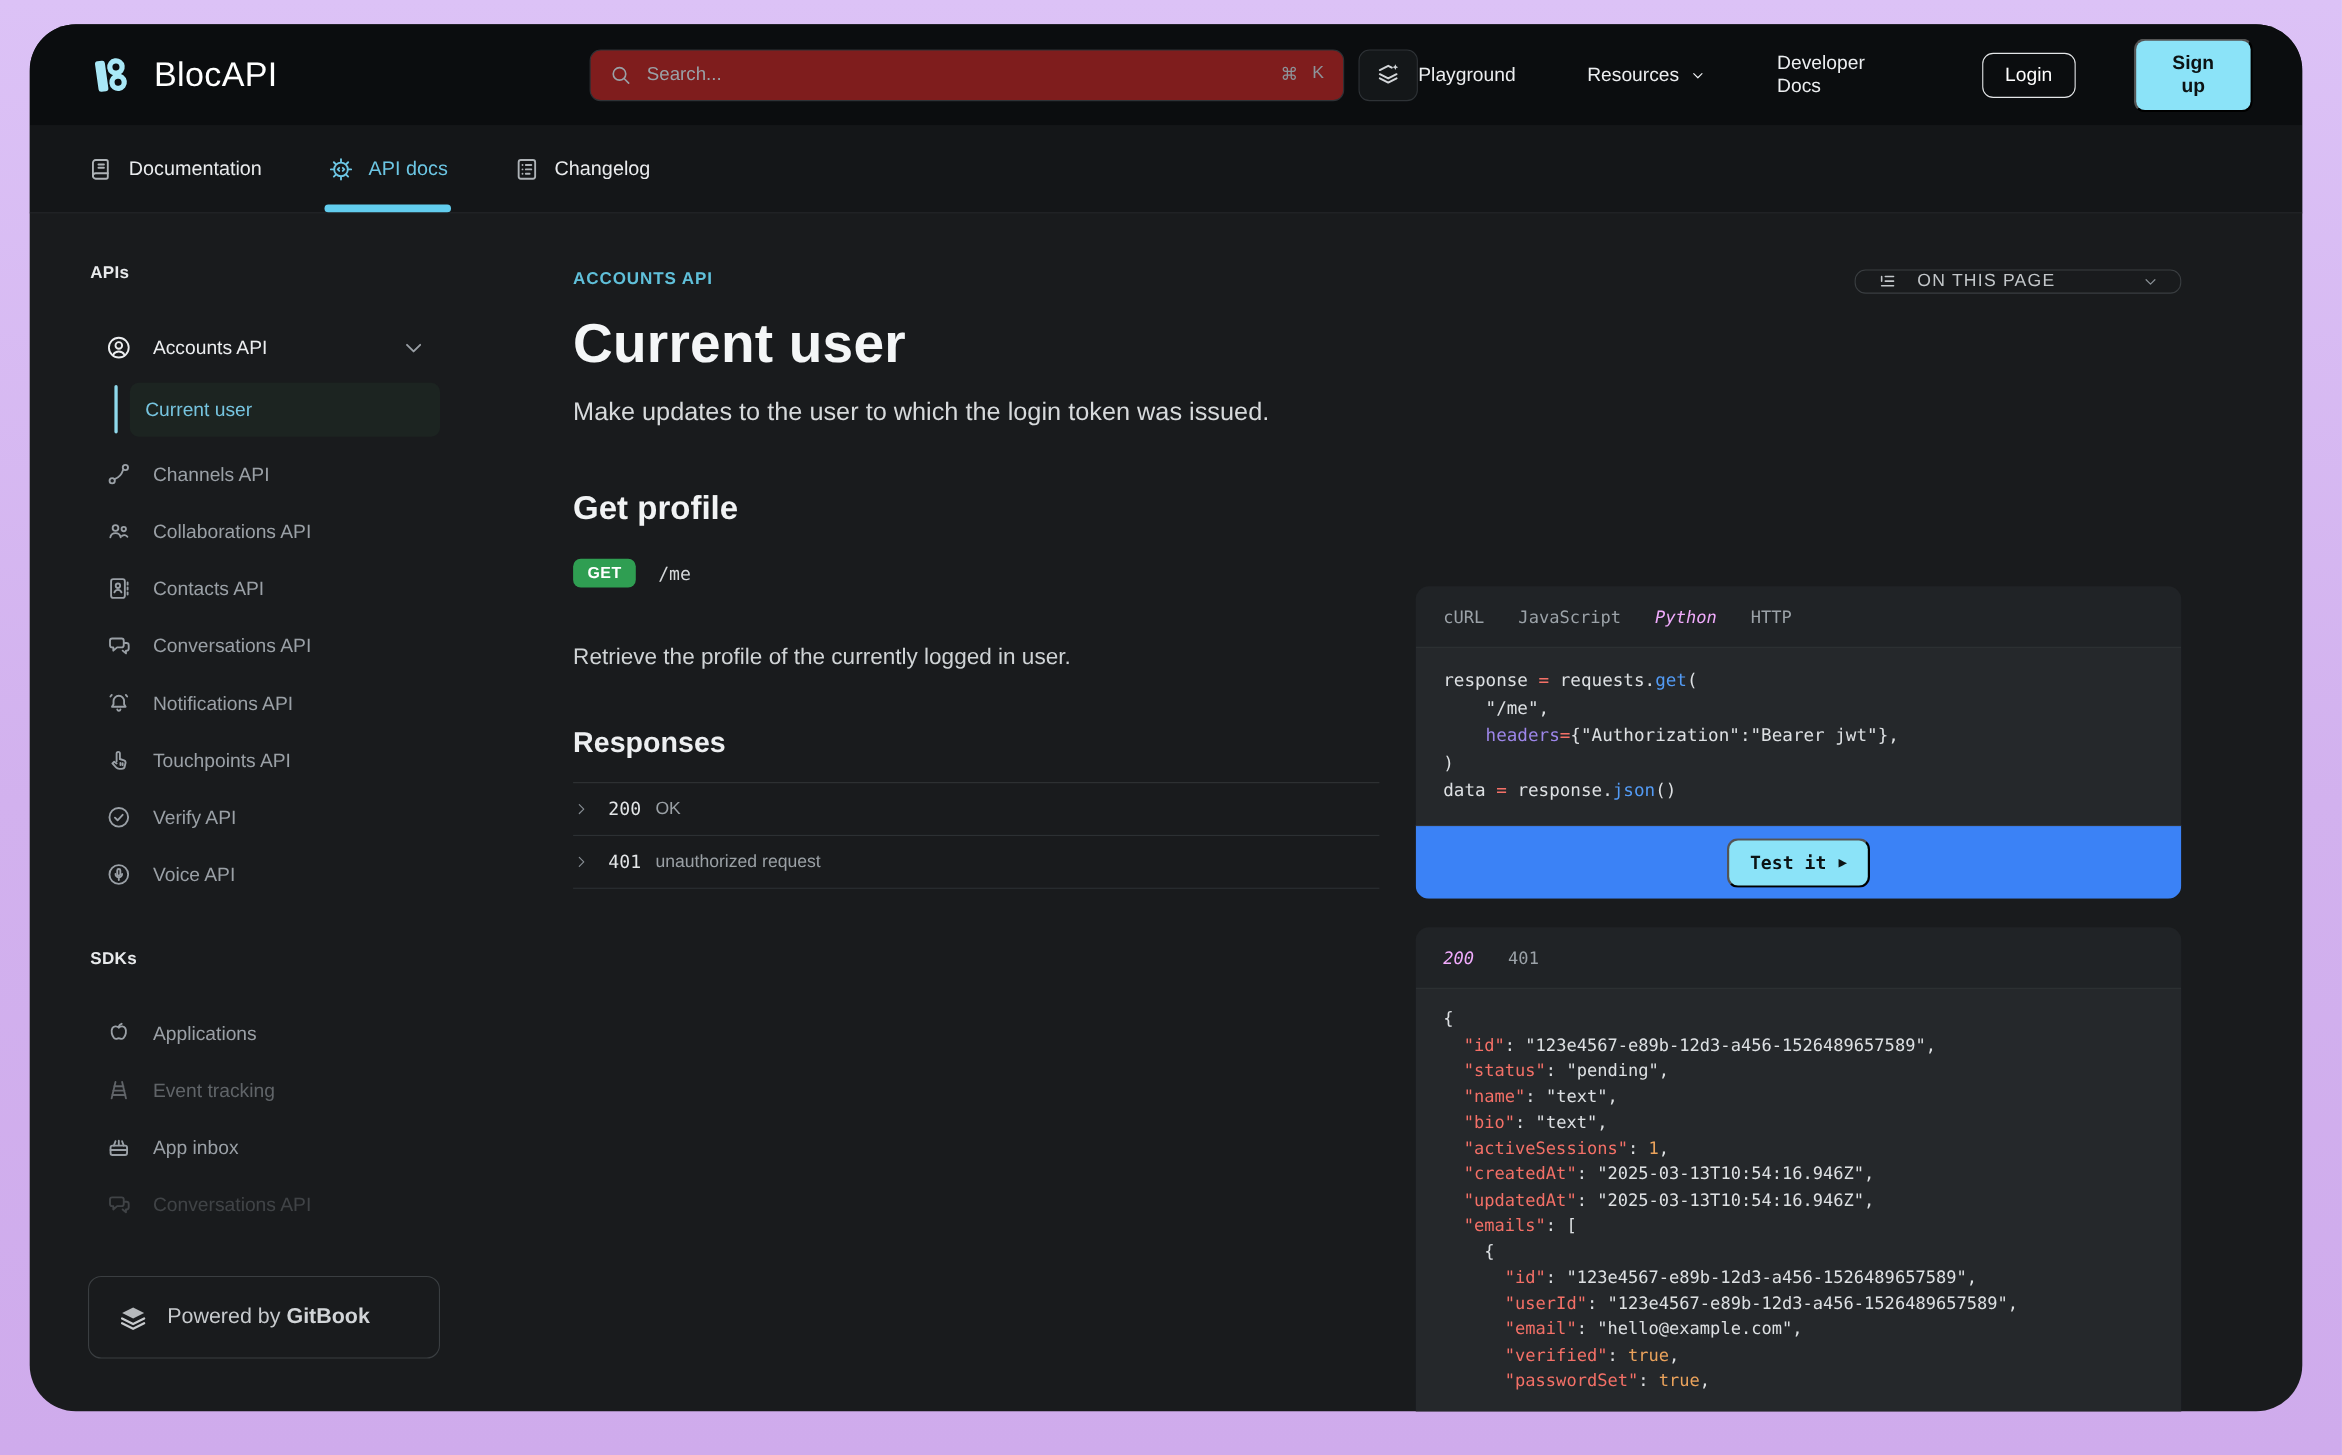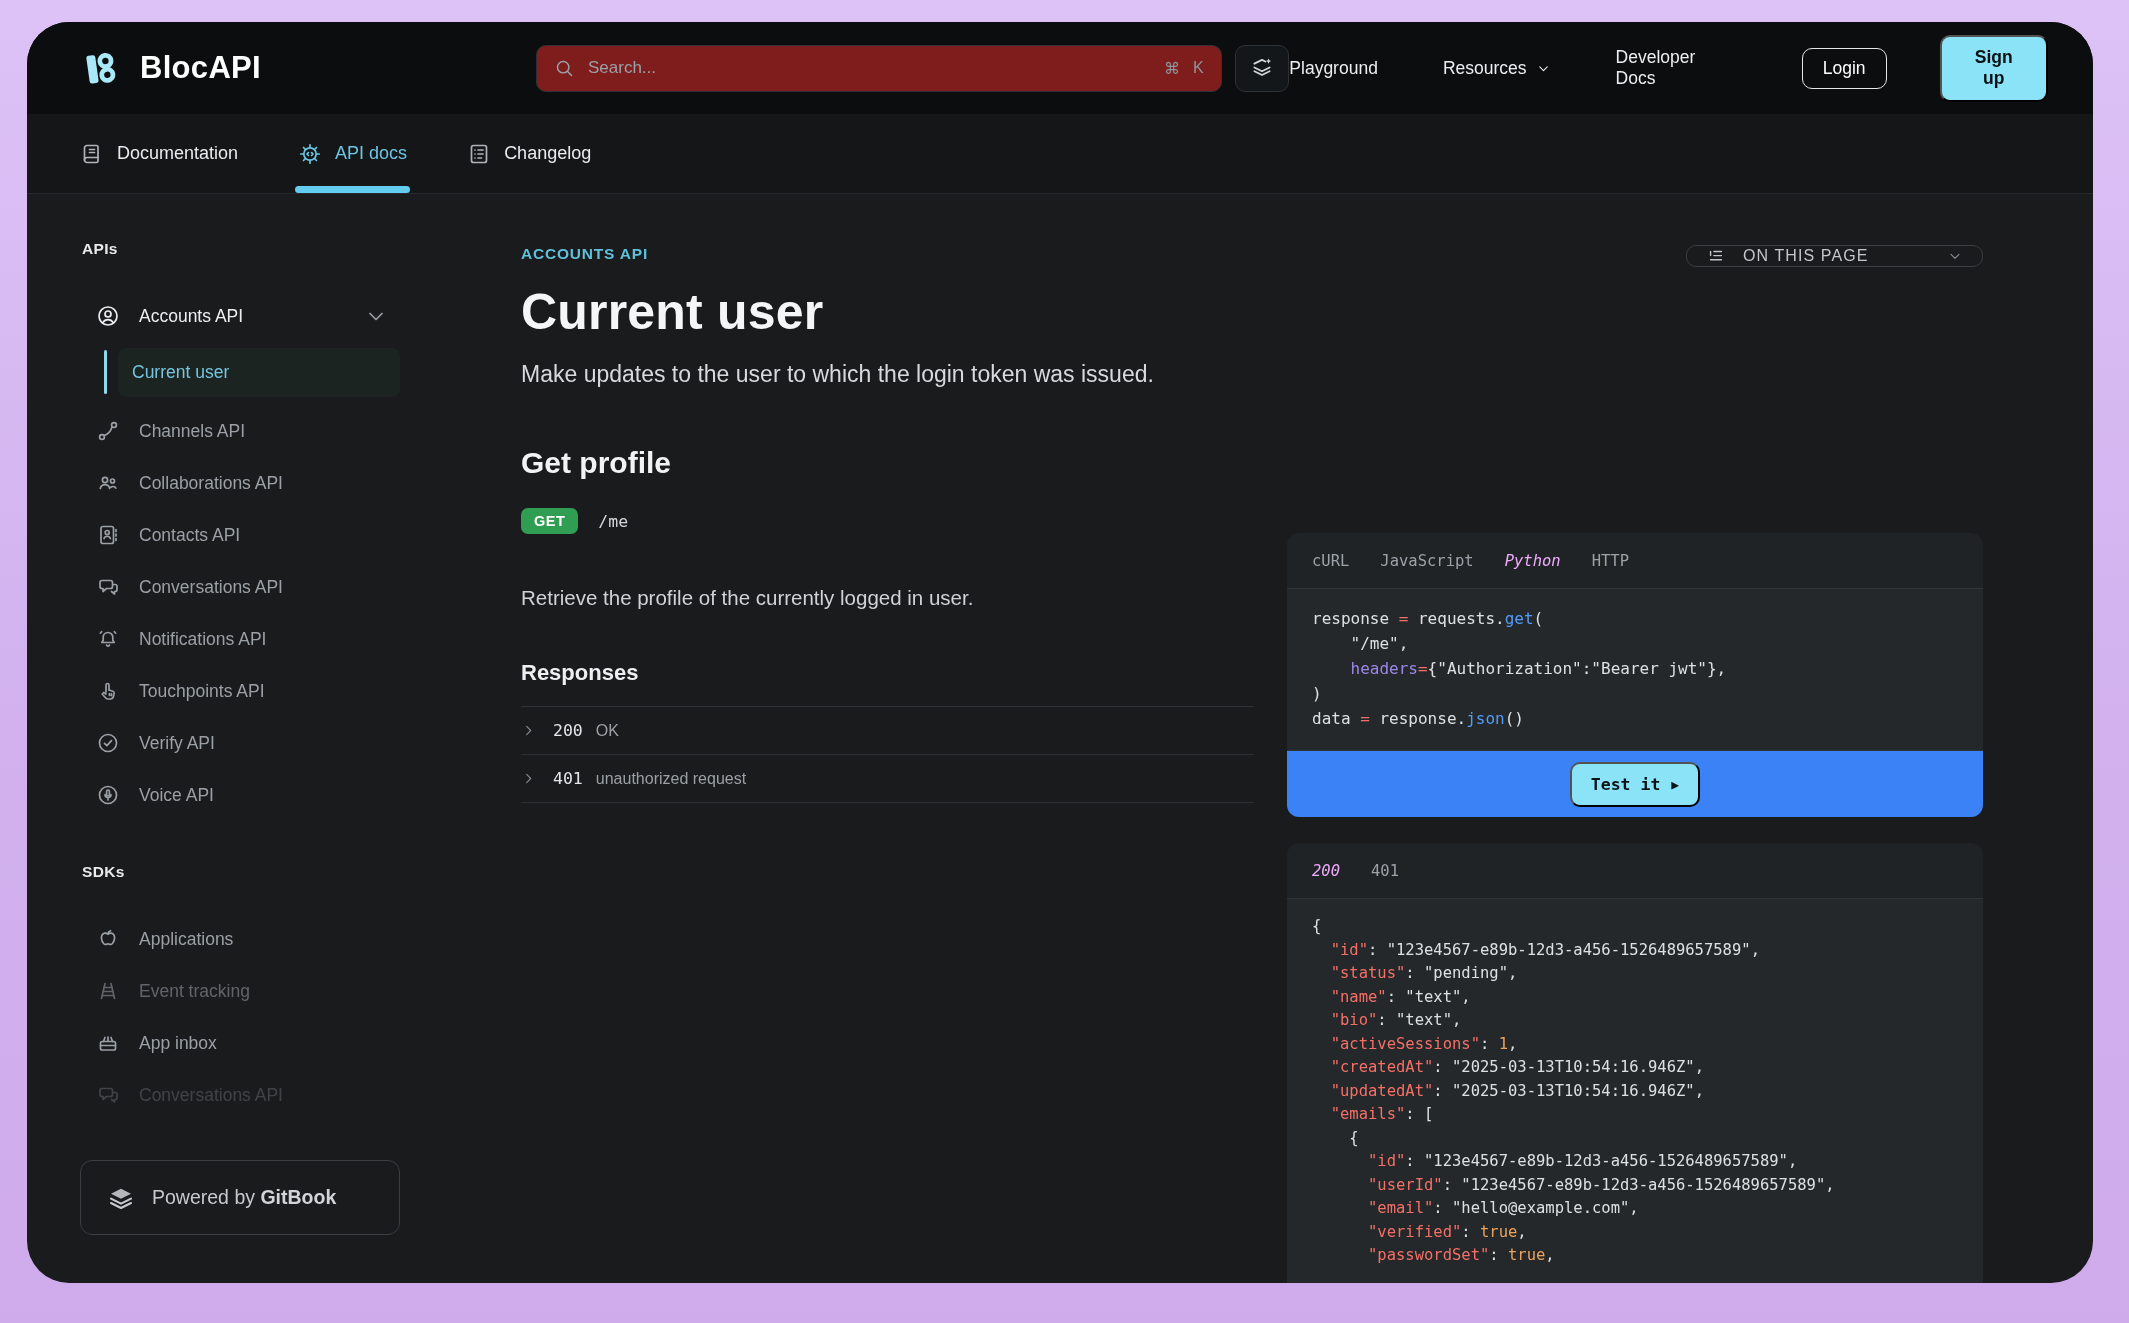--- a/index.html
+++ b/index.html
@@ -14,21 +14,21 @@
   .window {
     position:absolute; left:27px; top:22px; width:2066px; height:1261px;
     background:#191b1d; border-radius:42px; overflow:hidden;
     display:flex; flex-direction:column;
   }
 
   
   .hdr { height:92px; background:#0b0d0f; display:flex; align-items:center;
          padding:0 45px 0 53px; flex:none; }
   .brand { display:flex; align-items:center; gap:14px; width:224px; flex:none; }
-  .brand-name { font-size:31px; font-weight:bold; color:#ffffff; letter-spacing:.3px; }
+  .brand-name { font-size:31px; font-weight:normal; color:#ffffff; letter-spacing:.3px; }
   .searchbar { margin-left:232px; width:690px; height:47px; border:1px solid #2e3236;
     background:#7f1d1d; border-radius:10px; display:flex; align-items:center;
     padding:0 17px; gap:13px; color:#9aa1a7; font-size:17px; cursor:text; }
   .search-kbd { margin-left:auto; color:#8d949a; font-size:16px; display:flex; gap:13px; }
   .ai-btn { margin-left:13px; width:55px; height:47px; border:1px solid #2e3236;
     background:#141719; border-radius:10px; display:flex; align-items:center;
     justify-content:center; color:#d3d6d9; cursor:pointer; }
   .hdr-nav { margin-left:auto; display:flex; align-items:center; gap:65px; }
   .nav-link { color:#eceef0; font-size:17.5px; display:flex; align-items:center; gap:9px; cursor:pointer; }
   .btn-login { border:1.5px solid #e4e6e8; border-radius:10px; padding:9px 20px;
@@ -80,21 +80,21 @@
   .desc { margin-top:20px; font-size:23px; color:#d7dadc; }
   .h2sec { margin-top:58px; font-size:30px; color:#f1f3f4; font-weight:bold; }
   .endpoint { margin-top:28px; display:flex; align-items:center; gap:20px; }
   .method { background:#2f9e52; color:#ffffff; font-weight:bold; font-size:14.5px;
     padding:5px 13px; border-radius:7px; letter-spacing:.5px; }
   .path { font-size:16.5px; color:#d5d8da; }
   .ep-desc { margin-top:52px; font-size:20.5px; color:#cfd3d5; }
   .auth-row { margin-top:58px; display:flex; align-items:center; gap:15px;
     padding-bottom:25px; border-bottom:1px solid #34383b; cursor:pointer; }
   .auth-label { font-size:26px; color:#edeff1; font-weight:600; }
-  .resp-head { margin-top:50px; font-size:22px; color:#edeff1; font-weight:600;
+  .resp-head { margin-top:50px; font-size:26px; color:#edeff1; font-weight:600;
     padding-bottom:20px; border-bottom:1px solid #303336; }
   .resp-row { display:flex; align-items:center; height:48px; border-bottom:1px solid #2c3033; cursor:pointer; }
   .resp-code { font-size:16.5px; color:#e3e6e8; margin-left:17px; }
   .resp-label { color:#9aa0a5; font-size:16px; margin-left:13px; }
   .chev { display:flex; color:#878e94; }
 
   
   .panel-col { width:696px; margin-left:33px; padding-top:51px; flex:none;
     display:flex; flex-direction:column; }
   .otp { align-self:flex-end; width:297px; height:47px; border:1px solid #3a3e41;

